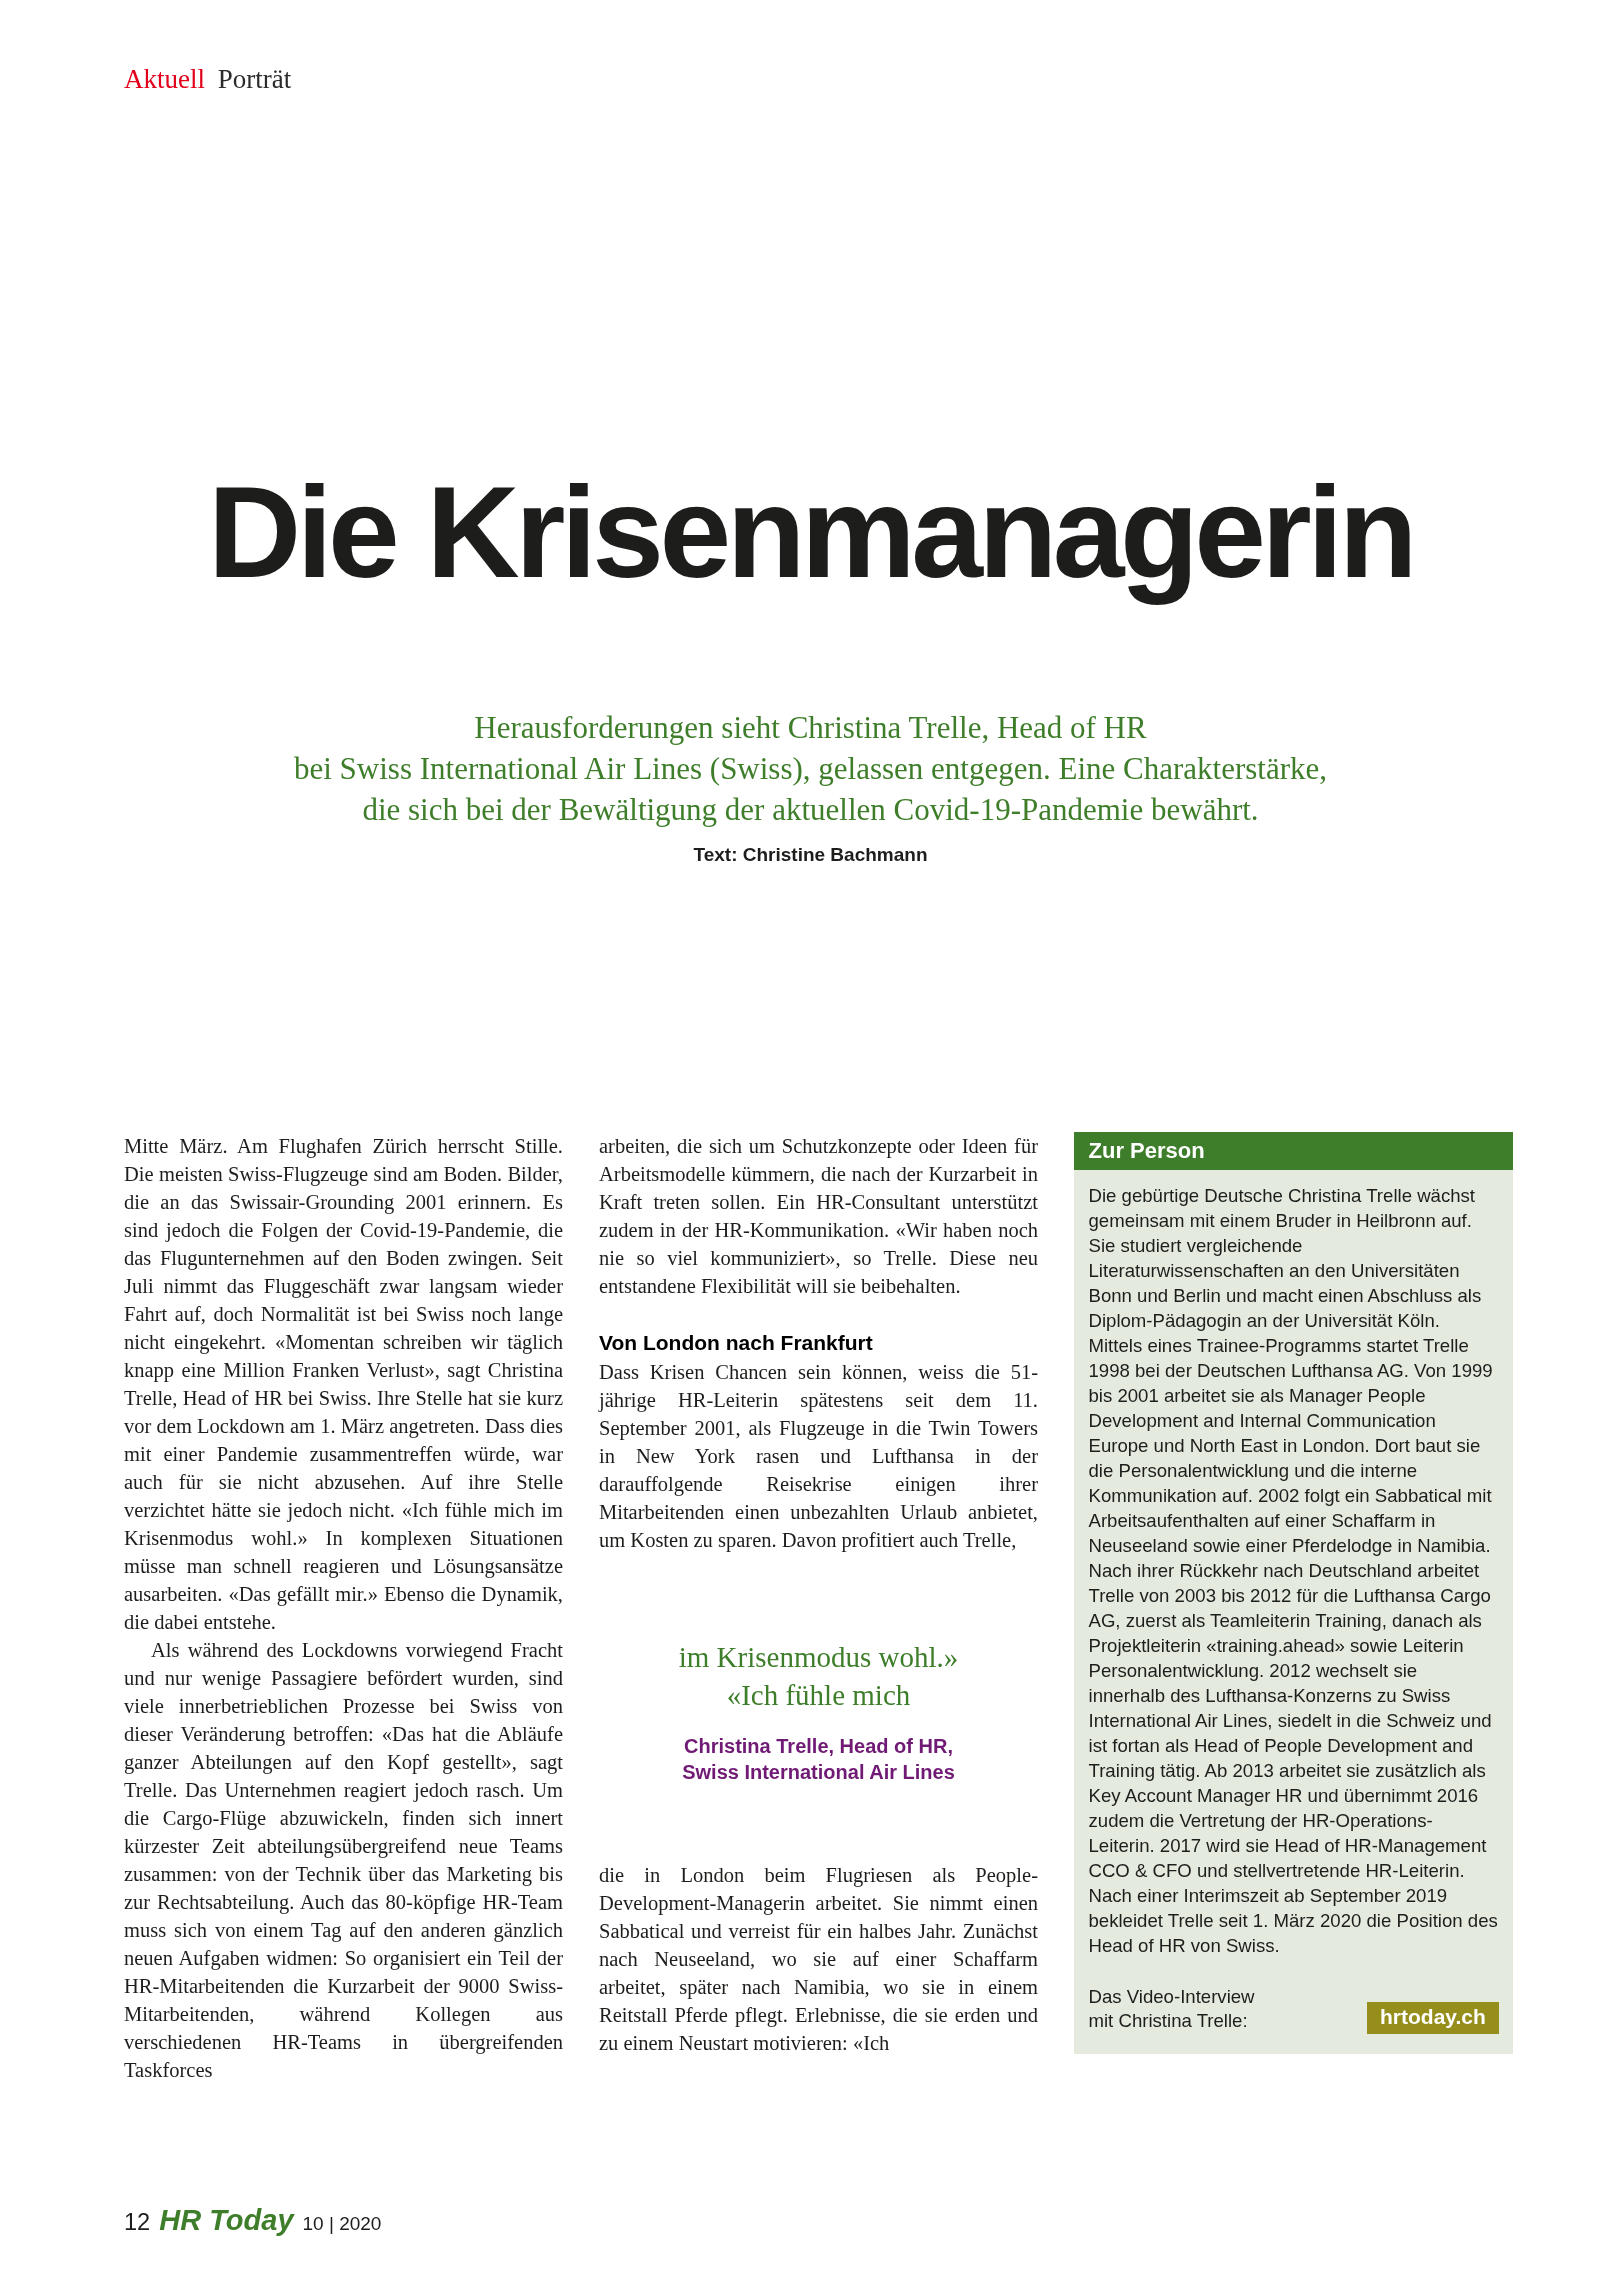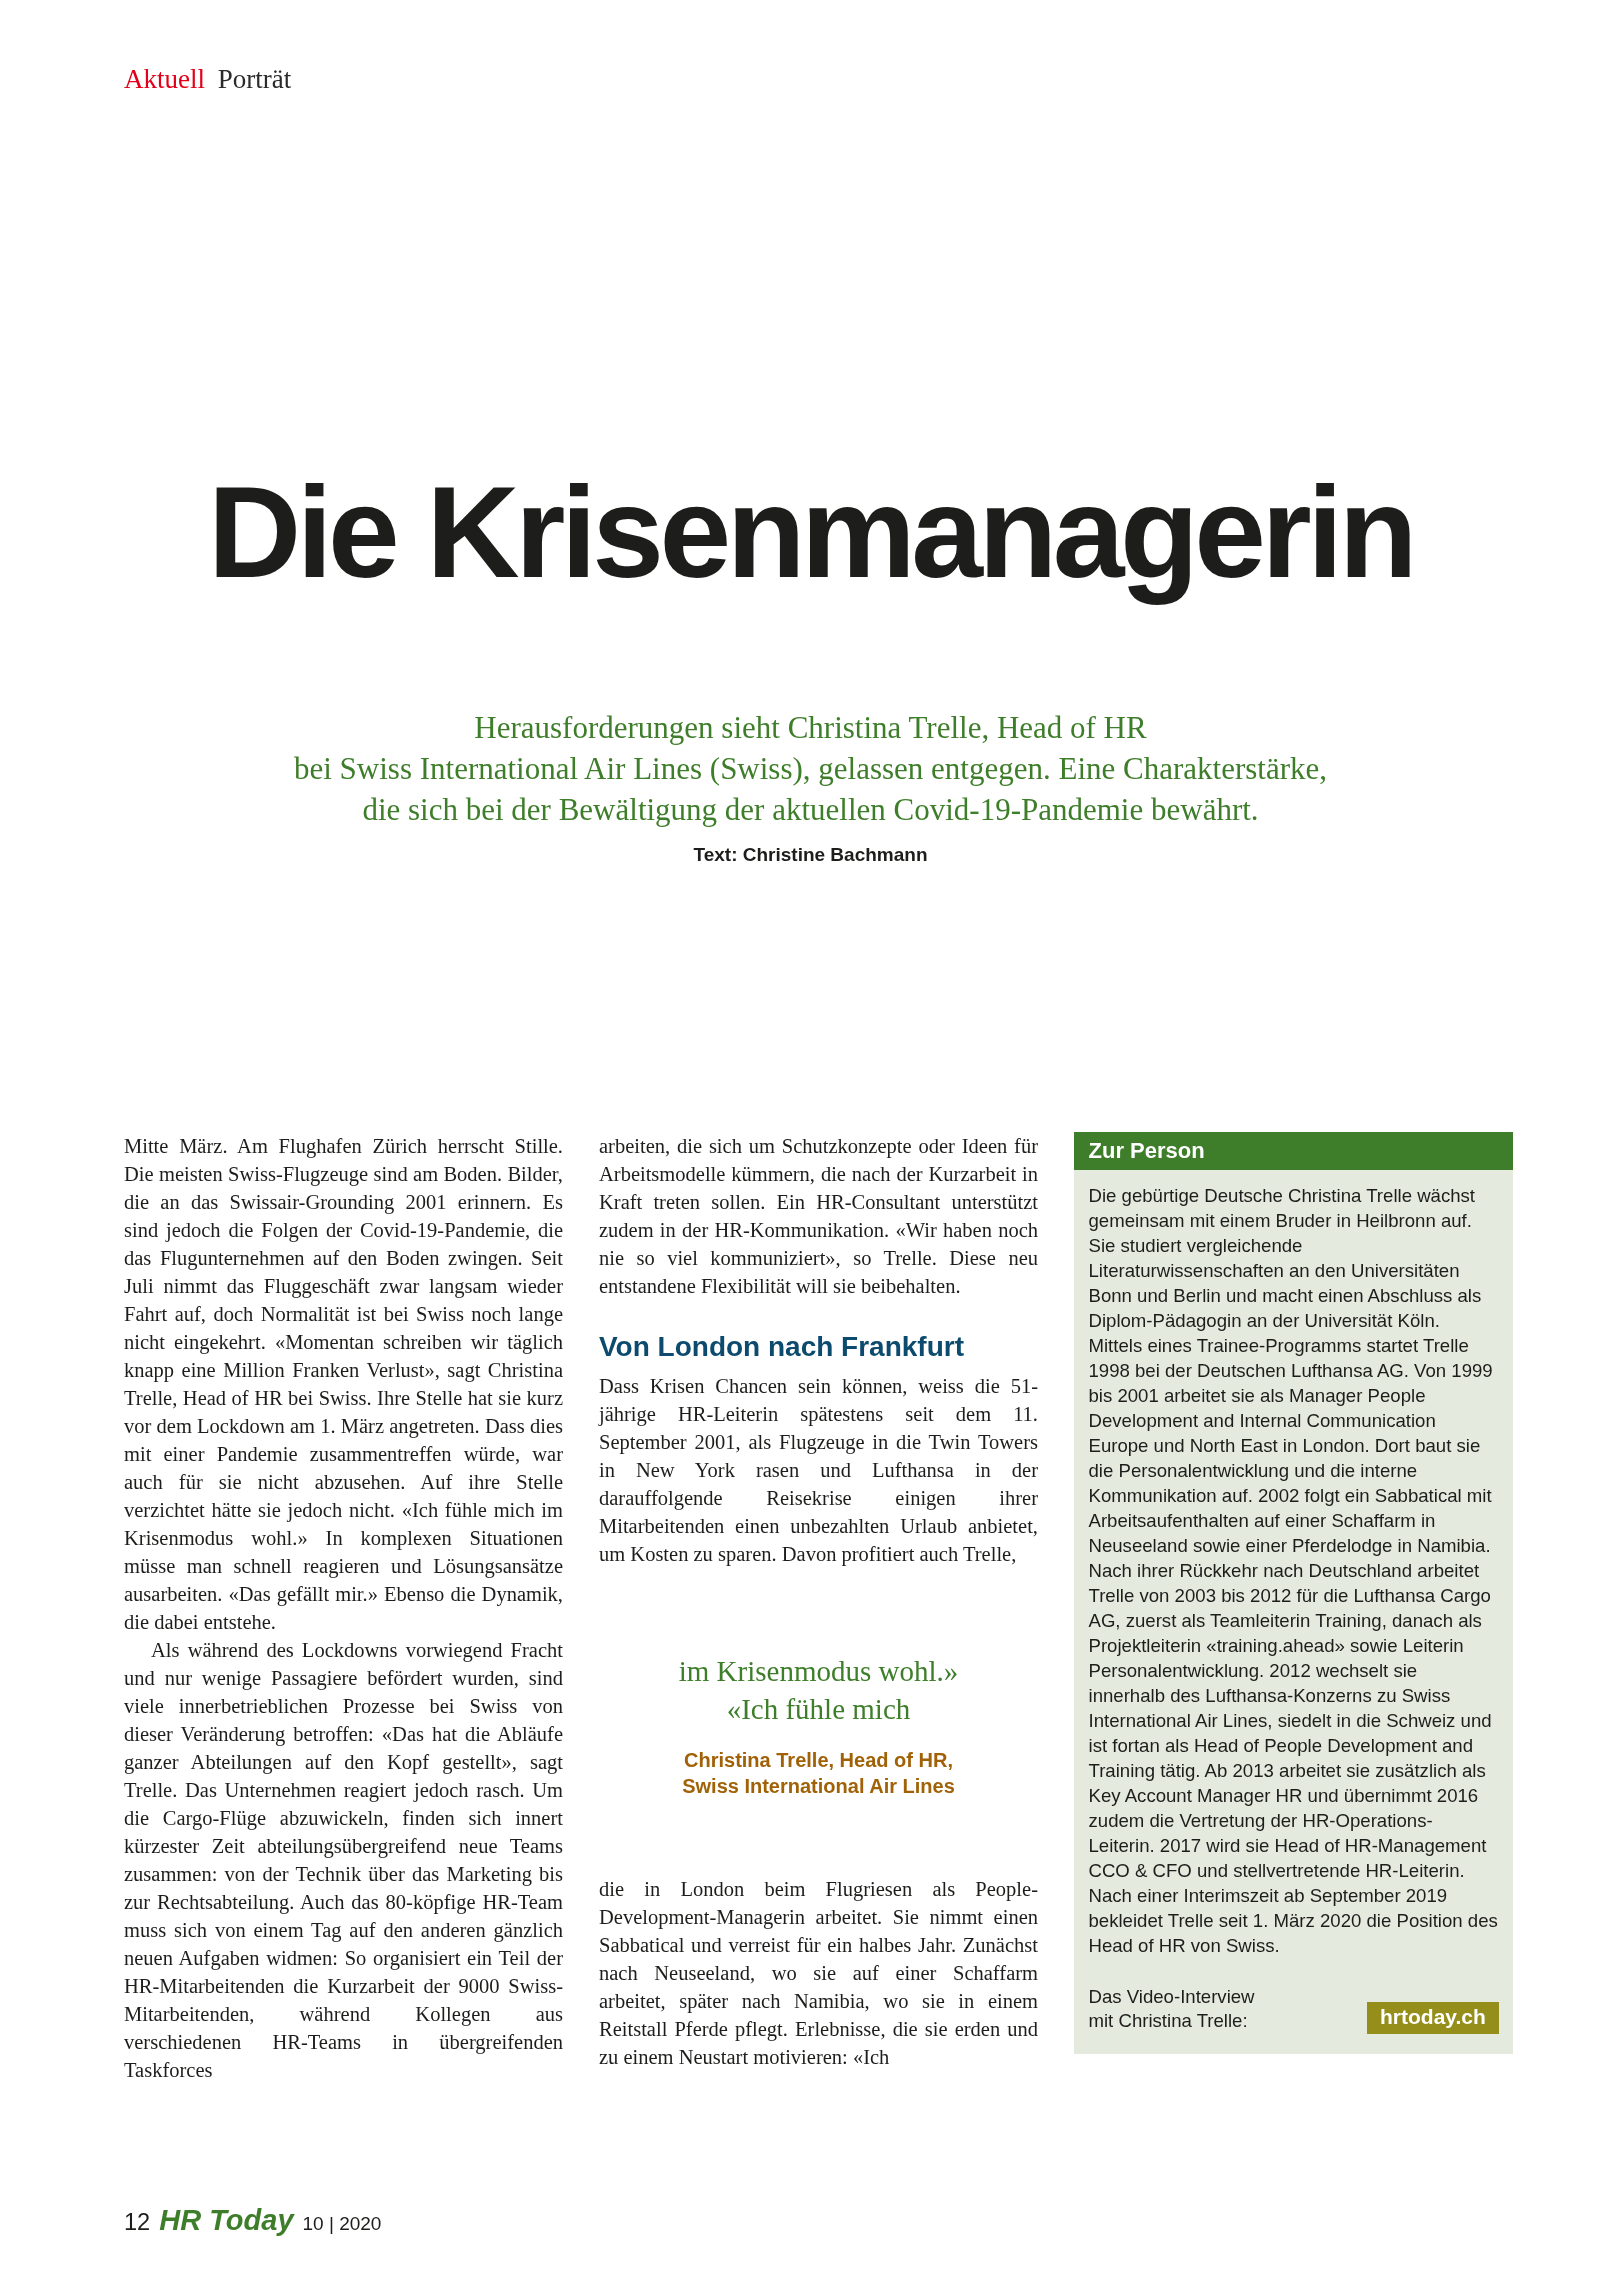--- a/index.html
+++ b/index.html
@@ -76,42 +76,42 @@
     margin: 0;
     font-size: 20.5px;
     line-height: 28px;
     text-align: justify;
     hyphens: auto;
     -webkit-hyphens: auto;
   }
   .body-text p.indent { text-indent: 27px; }
 
   .subheading {
-    margin: 31px 0 9px 0;
-    font-family: "Liberation Sans", sans-serif;
-    font-weight: bold;
-    font-size: 28px;
-    color: #0c4a6e;
+    margin: 31px 0 3px 0;
+    font-family: "Liberation Sans", sans-serif;
+    font-weight: bold;
+    font-size: 21px;
+    color: #000000;
   }
 
   .pullquote {
     margin-top: 84px;
     text-align: center;
     color: #3e7e2a;
     font-size: 29px;
     line-height: 1.32;
   }
   .pullquote-attr {
     margin-top: 18px;
     text-align: center;
     font-family: "Liberation Sans", sans-serif;
     font-weight: bold;
     font-size: 20px;
     line-height: 1.32;
-    color: #a16207;
+    color: #701a75;
   }
   .body-text p.after-quote { margin-top: 76px; }
 
   
   .sidebar { font-family: "Liberation Sans", sans-serif; }
   .sidebar-header {
     background: #3e7e2a;
     color: #ffffff;
     font-weight: bold;
     font-size: 22px;

